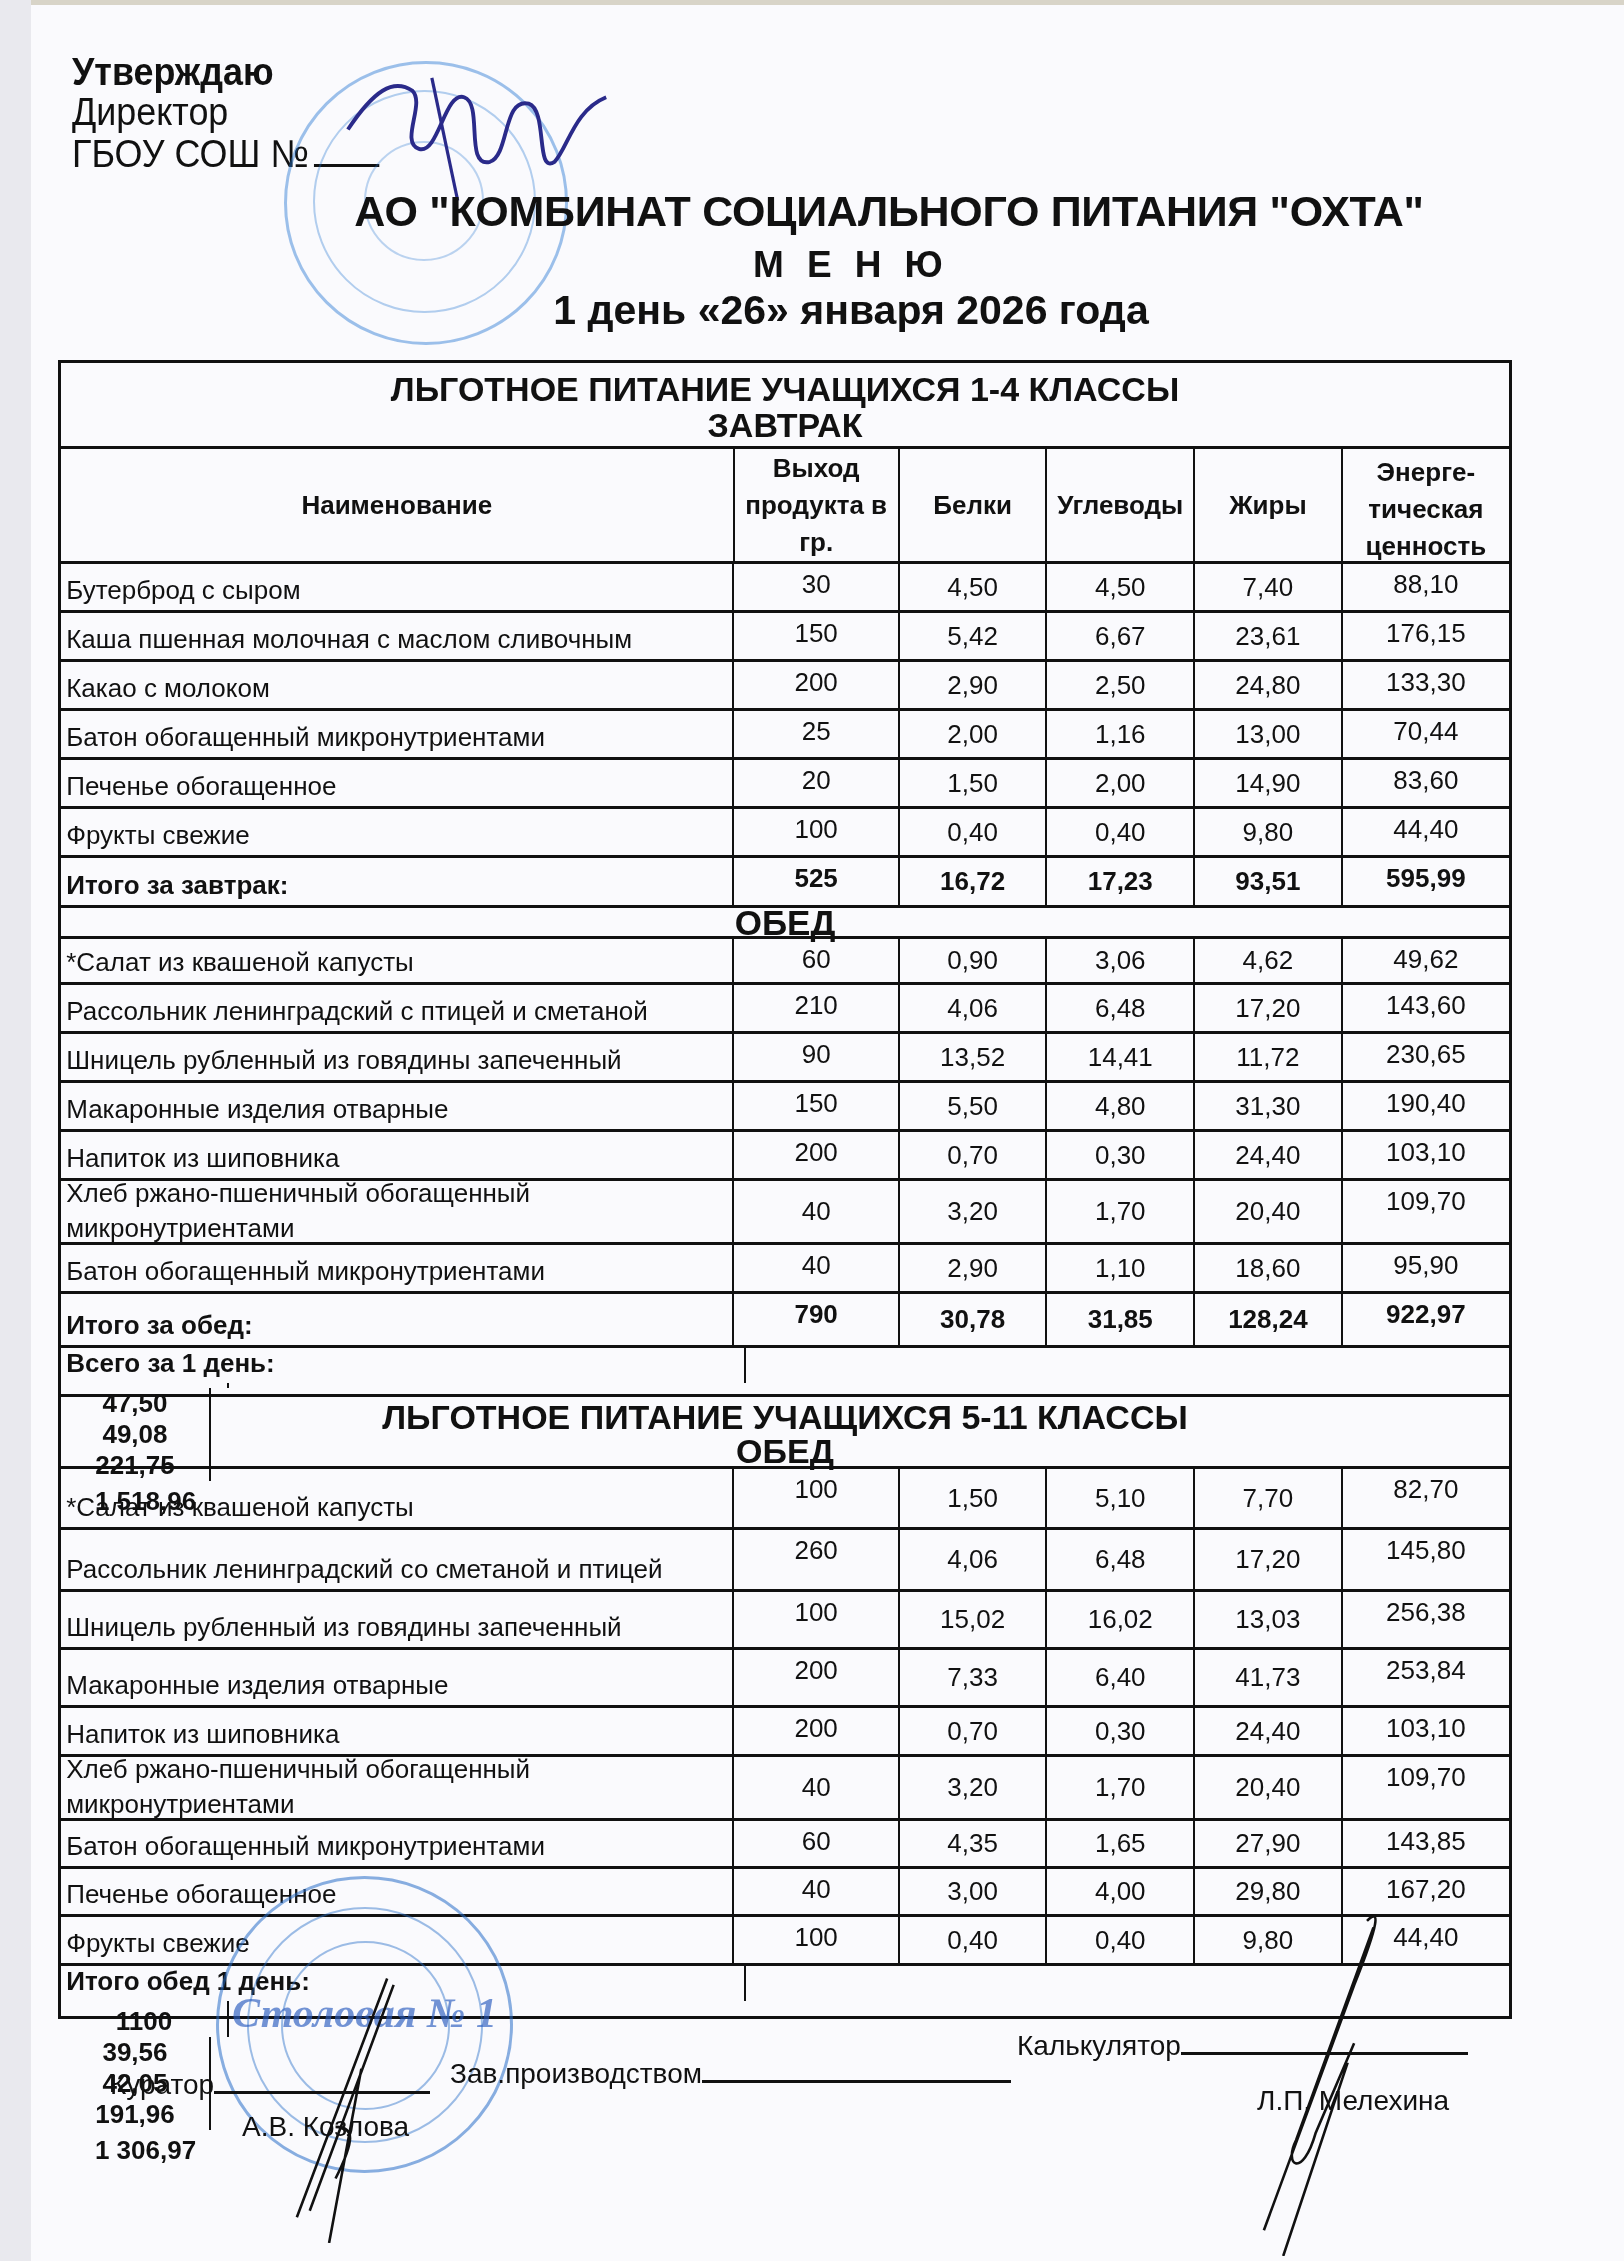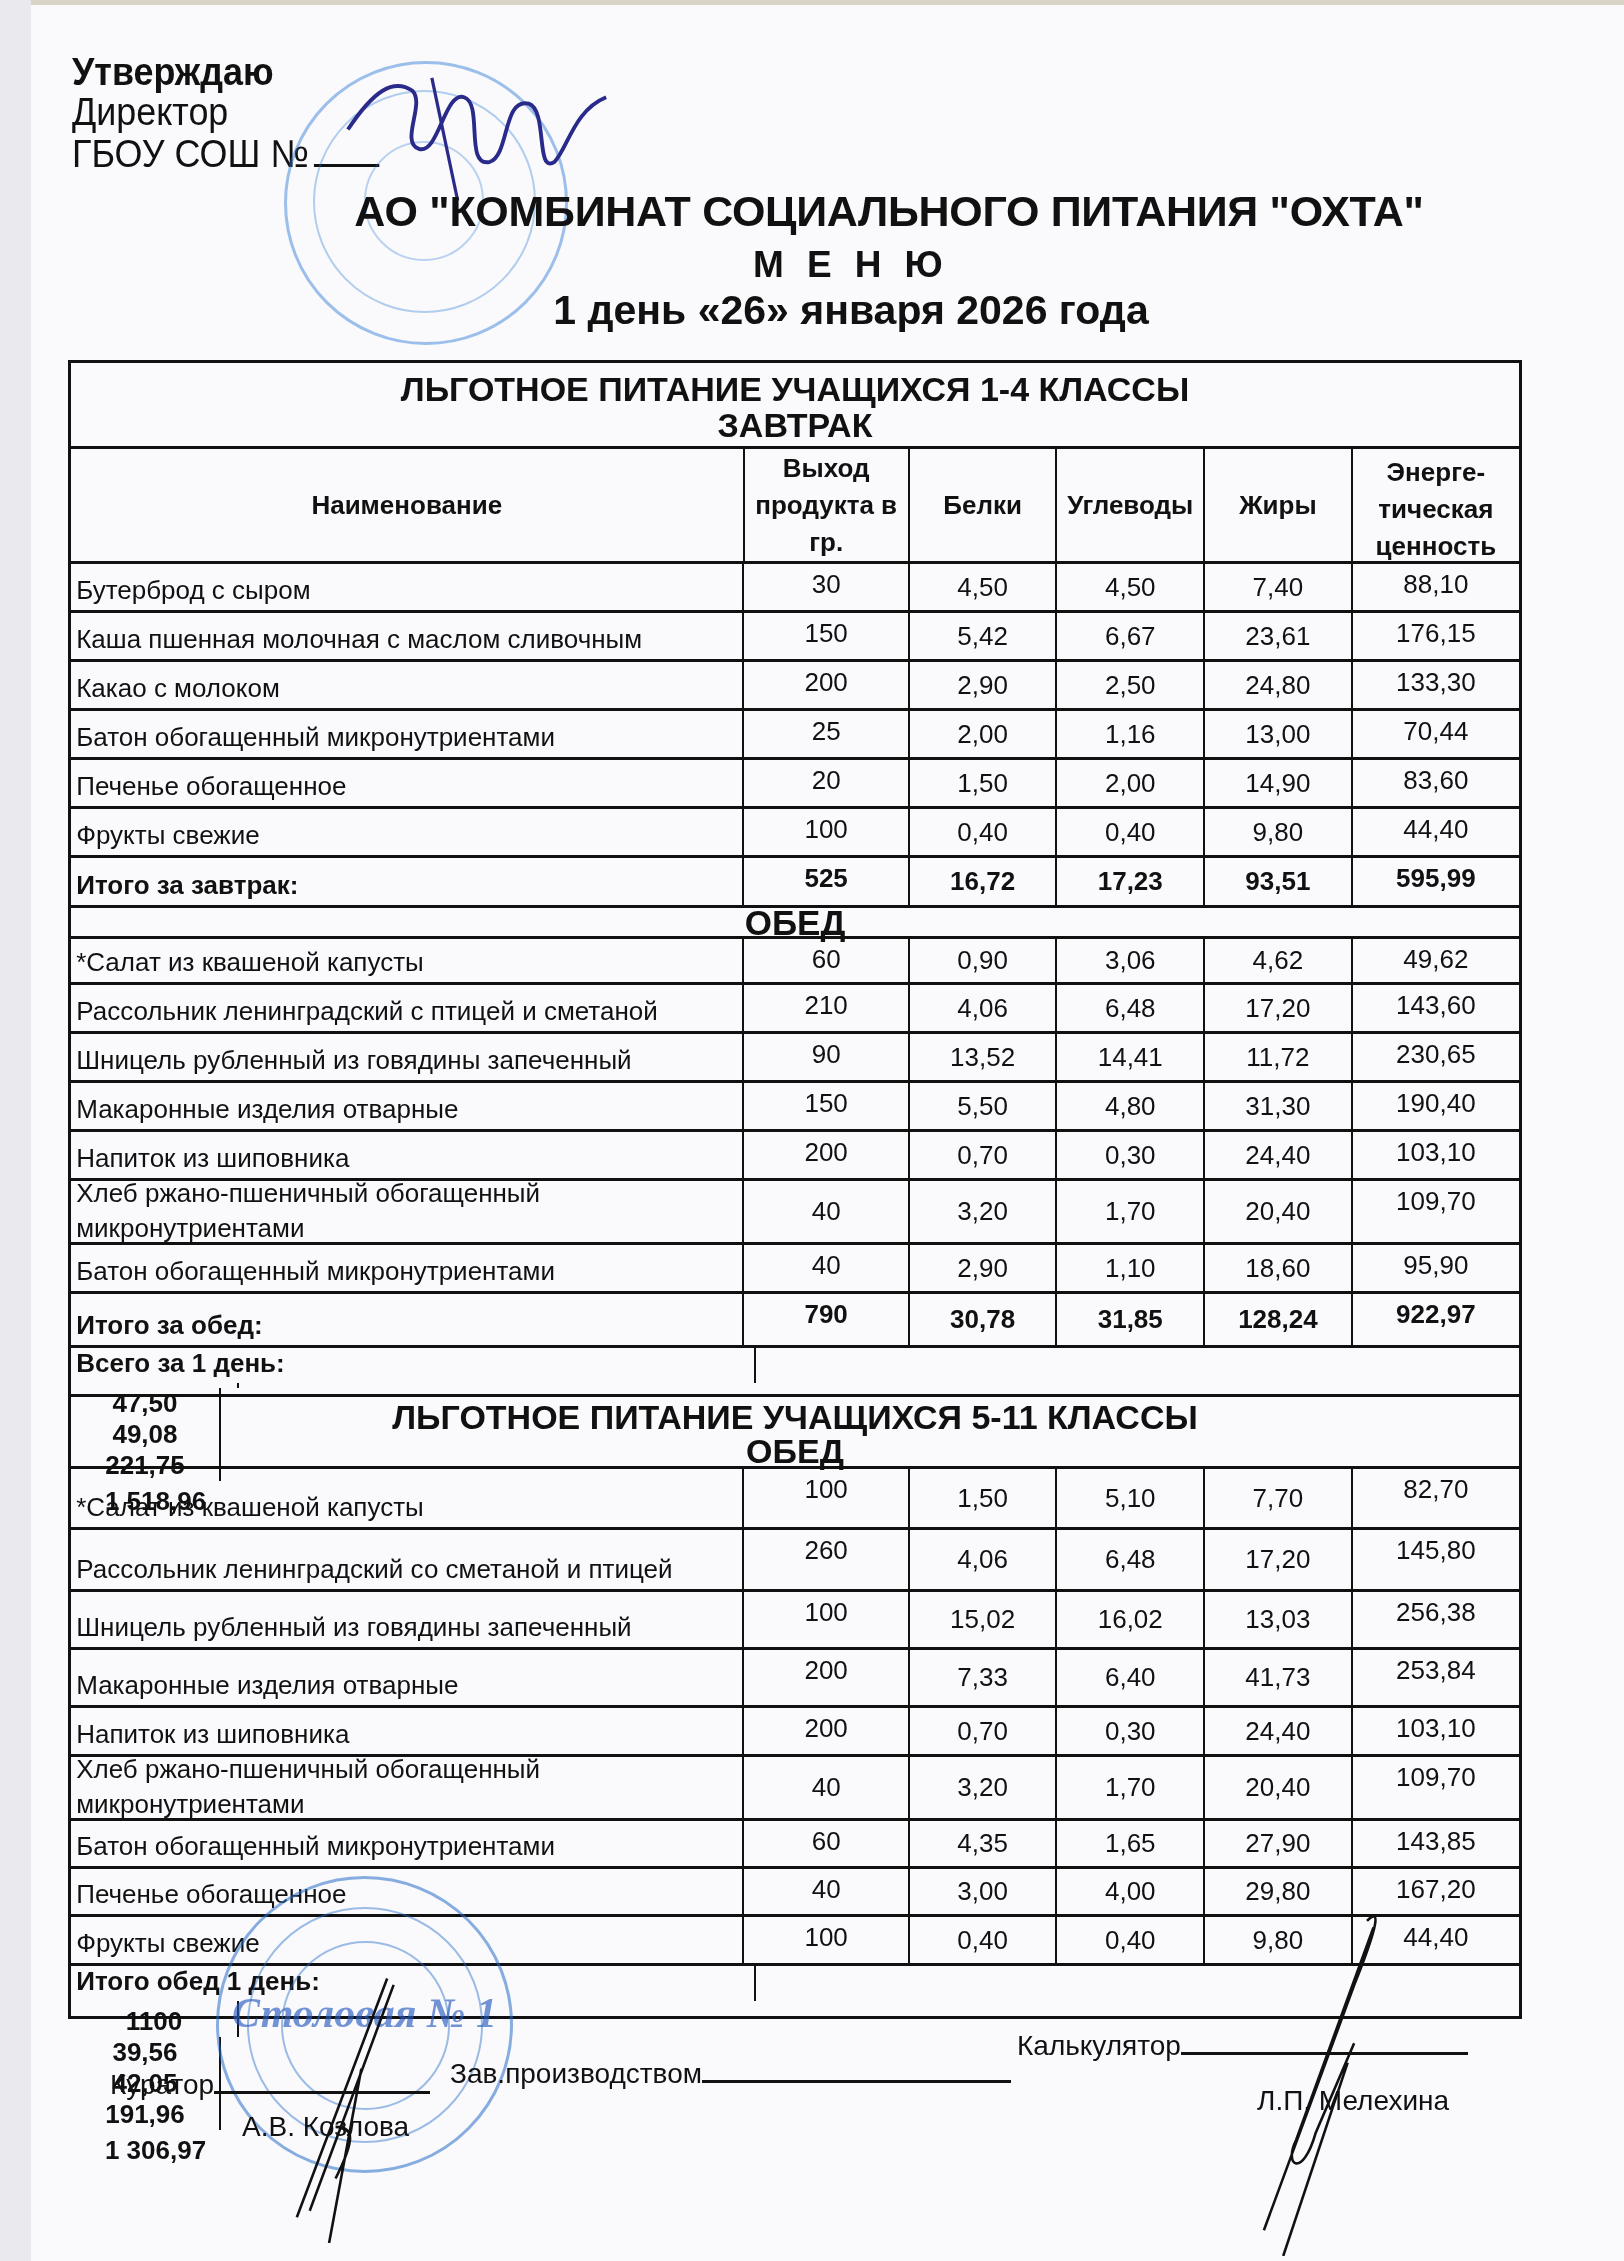--- a/index.html
+++ b/index.html
@@ -15,21 +15,21 @@
 
   .approve { position: absolute; left: 72px; top: 52px; font-size: 39px; line-height: 40px; transform: scaleX(0.92); transform-origin: left top; }
   .approve .b { font-weight: bold; }
   .school-num-line { display: inline-block; width: 71px; border-bottom: 3.2px solid #111; margin-left: 5.2px; height: 32px; vertical-align: baseline; }
 
   .title-block { position: absolute; left: 0; width: 1624px; text-align: center; font-weight: bold; }
   .title1 { top: 187px; font-size: 43px; left: 77px; letter-spacing: -0.3px; }
   .title2 { top: 244px; font-size: 37px; left: 39px; letter-spacing: 6.4px; }
   .title3 { top: 287px; font-size: 41px; left: 39px; }
 
-  .grid { position: absolute; left: 68px; top: 360px; width: 1454px; border: 3.2px solid #111; border-bottom: none; box-sizing: border-box; }
+  .grid { position: absolute; left: 58px; top: 360px; width: 1454px; border: 3.2px solid #111; border-bottom: none; box-sizing: border-box; }
   .row { display: flex; border-bottom: 3.2px solid #111; box-sizing: border-box; }
   .cell { box-sizing: border-box; border-right: 2.6px solid #111; display: flex; align-items: center; justify-content: center; text-align: center; font-size: 26px; padding: 0 5.2px; }
   .cell:last-child { border-right: none; }
   .c-name { width: 685px; justify-content: flex-start; text-align: left; align-items: flex-end; padding-bottom: 3.9px; }
   .c-out { width: 168px; align-items: flex-start; padding-top: 5.2px; }
   .c-en { width: 169px; align-items: flex-start; padding-top: 5.2px; }
   .c-b, .c-zh, .c-u { width: 150px; }
   .row.item .c-b, .row.item .c-zh, .row.item .c-u { align-items: center; }
 
   .section-head { display: block; text-align: center; font-weight: bold; font-size: 34px; line-height: 36px; padding-top: 7.7px; }

